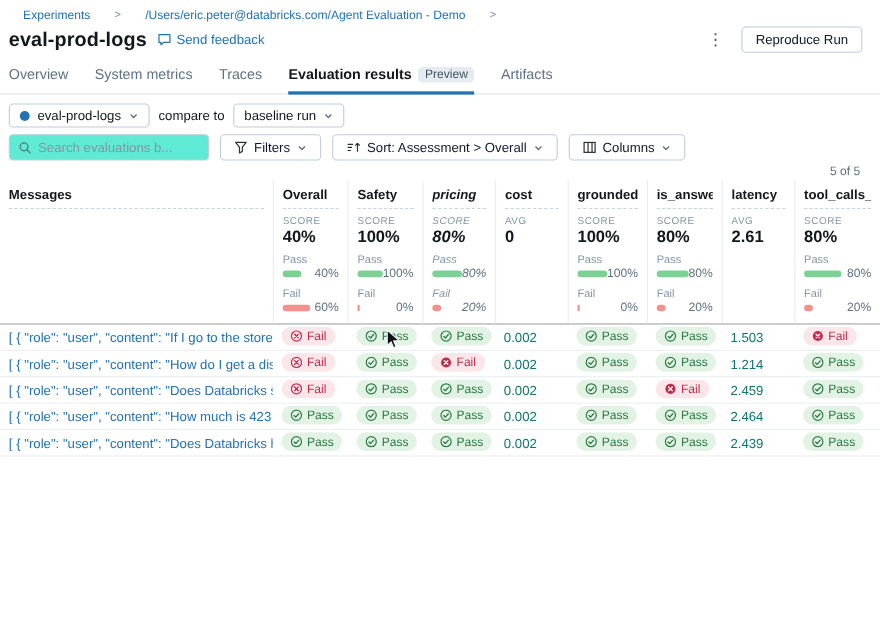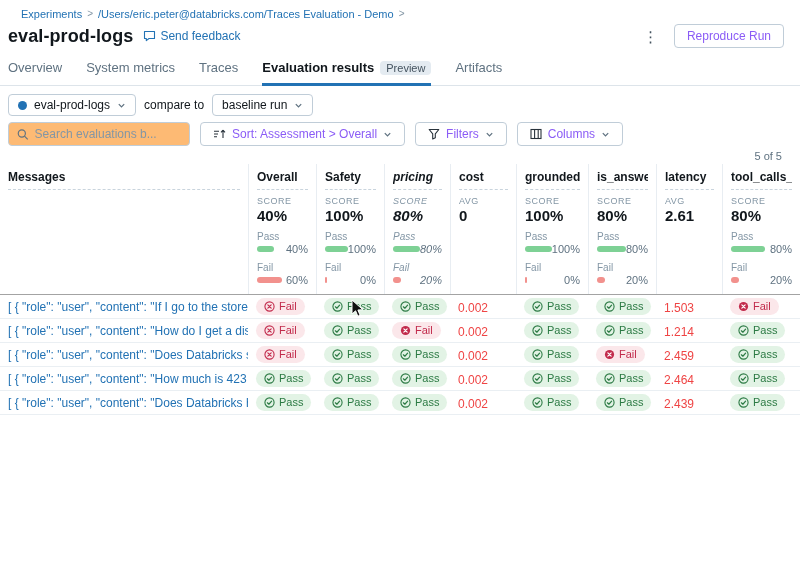--- a/index.html
+++ b/index.html
@@ -11,32 +11,32 @@
   }
   :root {
     --accent:#2272b4; --muted:#5f7281; --faint:#8396a5;
     --ctl-border:#c0cdd8; --line:#dde4ea; --row-line:#eaeff3;
     --pass-bg:#e2f3e5; --pass-fg:#2c7a44; --fail-bg:#fbe7ea; --fail-fg:#c22b4c;
     --bar-green:#7ed195; --bar-red:#f2918d;
   }
 
   
   .top { padding:8px 16px 0 8px; }
-  .breadcrumb { font-size:11px; color:var(--muted); display:flex; gap:5px; align-items:flex-start;padding-left:13px; }
+  .breadcrumb { font-size:11px; color:var(--muted); display:flex; gap:22px; align-items:flex-start;padding-left:13px; }
   .breadcrumb .crumb { color:var(--accent); cursor:pointer; }
   .breadcrumb .sep { color:#8396a5; font-size:10px; }
   .title-row { display:flex; justify-content:space-between; align-items:center; margin-top:4px; }
   .title-left { display:flex; align-items:center; gap:10px; }
   .page-title { font-size:18px; font-weight:bold; letter-spacing:.1px; }
   .feedback { display:inline-flex; align-items:center; gap:4px; color:var(--accent); font-size:12px; cursor:pointer; }
   .title-right { display:flex; align-items:center; gap:12px; }
   .kebab { font-size:15px; color:#44535f; line-height:1; padding:2px 4px; cursor:pointer; }
   .btn {
     display:inline-flex; align-items:center; gap:6px; border:1px solid var(--ctl-border);
-    border-radius:4px; background:#fff; font-size:12px; color:#8b5cf6;
+    border-radius:4px; background:#fff; font-size:12px; color:#0f172a;
     padding:4px 12px; height:24px; cursor:pointer; font-family:inherit;
   }
 
   
   .tabs { display:flex; gap:24px; padding:0 0 0 8px; margin-top:10px; border-bottom:1px solid var(--line); }
   .tab { display:flex; align-items:center; gap:6px; font-size:13px; color:var(--muted);
          padding:2px 0 8px; cursor:pointer; border-bottom:3px solid transparent; margin-bottom:-1px; }
   .tab.active { color:#11171c; font-weight:bold; border-bottom-color:var(--accent);justify-content:center; }
   .tab-badge { font-size:11px; font-weight:normal; color:#44535f; background:#e4ebf1;
                border-radius:4px; padding:1px 6px; }
@@ -46,21 +46,21 @@
   .ctl-row1 { display:flex; align-items:center; gap:8px; }
   .select {
     display:inline-flex; align-items:center; gap:7px; border:1px solid var(--ctl-border);
     border-radius:4px; background:#fff; height:22px; padding:0 9px; font-size:12px; cursor:pointer;
   }
   .run-dot { width:9px; height:9px; border-radius:50%; background:var(--accent); flex:0 0 auto; }
   .compare-label { font-size:12px; color:#11171c; }
   .ctl-row2 { display:flex; align-items:center; gap:10px; margin-top:6px; }
   .search {
     display:flex; align-items:center; gap:6px; border:1px solid var(--ctl-border);
-    border-radius:4px; height:24px; width:182px; padding:0 8px; background:#fdba74;
+    border-radius:4px; height:24px; width:182px; padding:0 8px; background:#5eead4;
   }
   .search input { border:none; outline:none; font-size:12px; width:100%;
                   font-family:inherit; color:#11171c; background:transparent; }
   .search input::placeholder { color:var(--faint); }
   .count { text-align:right; font-size:11px; color:var(--muted); margin:4px 10px 0 0; }
 
   
   .table { margin-top:2px; }
   .thead { display:flex; border-bottom:1px solid #a3a3a3; }
   .th { padding:4px 8px 8px; min-height:84px; }
@@ -73,37 +73,37 @@
   .bar-name { font-size:10px; color:var(--faint); }
   .bar-line { display:flex; align-items:center; justify-content:space-between; margin-top:1px; }
   .bar { height:6px; border-radius:3px; }
   .bar.green { background:var(--bar-green); }
   .bar.red { background:var(--bar-red); }
   .bar-pct { font-size:11px; color:var(--muted); }
 
   .row { display:flex; align-items:center; height:24px; border-bottom:1px solid var(--row-line); cursor:pointer; }
   .cell { padding:0 8px; white-space:nowrap; overflow:hidden; }
   .msg { font-size:12px; color:var(--accent); text-overflow:clip; }
-  .num { font-size:12px; color:#ef4444; }
+  .num { font-size:12px; color:#0f766e; }
   .badge { display:inline-flex; align-items:center; gap:4px; height:17px; padding:0 8px;
            border-radius:10px; font-size:11px; }
   .badge.pass { background:var(--pass-bg); color:var(--pass-fg); }
   .badge.fail, .badge.fail-root { background:var(--fail-bg); color:var(--fail-fg); }
   .badge svg { flex:0 0 auto; }
 
   .cursor { position:absolute; left:351px; top:299px; pointer-events:none; }
 </style>
 </head>
 <body>
 
 <div class="top">
   <div class="breadcrumb">
     <span class="crumb">Experiments</span>
     <span class="sep">&gt;</span>
-    <span class="crumb">/Users/eric.peter@databricks.com/Traces Evaluation - Demo</span>
+    <span class="crumb">/Users/eric.peter@databricks.com/Agent Evaluation - Demo</span>
     <span class="sep">&gt;</span>
   </div>
   <div class="title-row">
     <div class="title-left">
       <span class="page-title">eval-prod-logs</span>
       <span class="feedback">
         <svg width="13" height="12" viewBox="0 0 13 12">
             <path d="M1.5 1.5h10v7H6l-2.7 2.1V8.5H1.5z" fill="none" stroke="#2272b4" stroke-width="1.1" stroke-linejoin="round"></path>
           </svg>
         <span>Send feedback</span>
@@ -154,34 +154,34 @@
   </div>
   <div class="ctl-row2">
     <div class="search">
       <svg width="13" height="13" viewBox="0 0 13 13">
           <circle cx="5.4" cy="5.4" r="4" stroke="#5f7281" fill="none" stroke-width="1.3"></circle>
           <line x1="8.4" y1="8.4" x2="12" y2="12" stroke="#5f7281" stroke-width="1.3"></line>
         </svg>
       <input placeholder="Search evaluations b..." style="">
     </div>
     <button class="btn">
+      <svg width="12" height="12" viewBox="0 0 12 12">
+          <path d="M1.2 1.5h9.6L7.3 5.8v3.9l-2.6 1.3V5.8L1.2 1.5z" fill="none" stroke="#28323b" stroke-width="1.1" stroke-linejoin="round"></path>
+        </svg>
+      <span>Filters</span>
+      <svg width="9" height="9" viewBox="0 0 10 10">
+          <path d="M2 3.5l3 3 3-3" stroke="#5f7281" fill="none" stroke-width="1.4"></path>
+        </svg>
+    </button>
+    <button class="btn">
       <svg width="13" height="12" viewBox="0 0 13 12">
           <path d="M1 3.2h5M1 6h4M1 8.8h3" stroke="#28323b" stroke-width="1.1"></path>
           <path d="M10 10V2.2M10 2.2L8 4.4M10 2.2l2 2.2" stroke="#28323b" stroke-width="1.1" fill="none"></path>
         </svg>
       <span>Sort: Assessment &gt; Overall</span>
-      <svg width="9" height="9" viewBox="0 0 10 10">
-          <path d="M2 3.5l3 3 3-3" stroke="#5f7281" fill="none" stroke-width="1.4"></path>
-        </svg>
-    </button>
-    <button class="btn">
-      <svg width="12" height="12" viewBox="0 0 12 12">
-          <path d="M1.2 1.5h9.6L7.3 5.8v3.9l-2.6 1.3V5.8L1.2 1.5z" fill="none" stroke="#28323b" stroke-width="1.1" stroke-linejoin="round"></path>
-        </svg>
-      <span>Filters</span>
       <svg width="9" height="9" viewBox="0 0 10 10">
           <path d="M2 3.5l3 3 3-3" stroke="#5f7281" fill="none" stroke-width="1.4"></path>
         </svg>
     </button>
     <button class="btn">
       <svg width="12" height="12" viewBox="0 0 12 12">
           <rect x="1" y="1.5" width="10" height="9" fill="none" stroke="#28323b" stroke-width="1.1"></rect>
           <line x1="4.6" y1="1.5" x2="4.6" y2="10.5" stroke="#28323b" stroke-width="1.1"></line>
           <line x1="8.2" y1="1.5" x2="8.2" y2="10.5" stroke="#28323b" stroke-width="1.1"></line>
         </svg>

